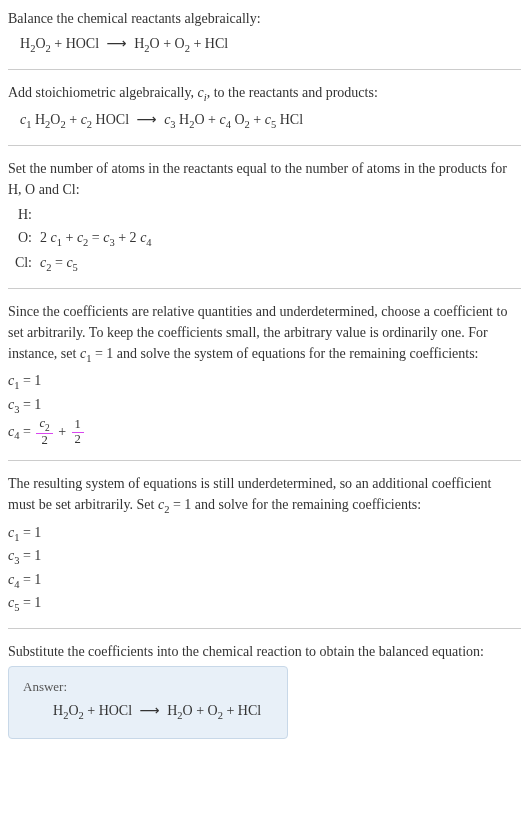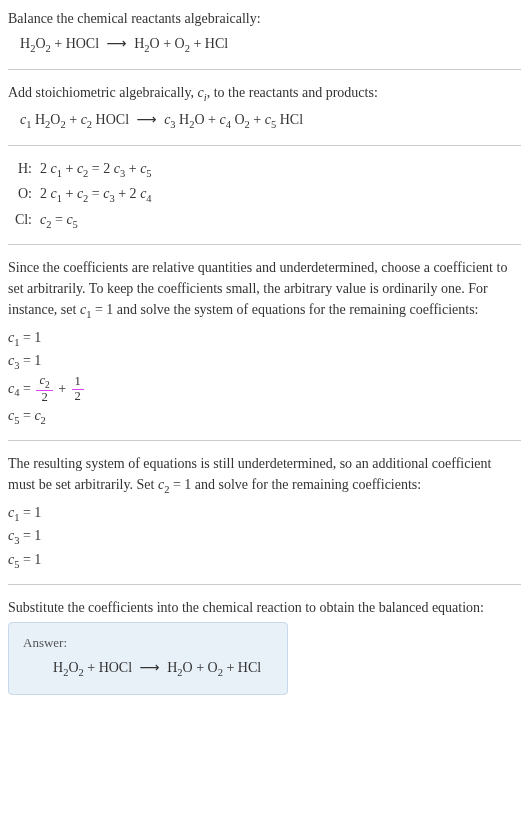--- a/index.html
+++ b/index.html
@@ -103,24 +103,24 @@
     <span>Add stoichiometric algebraically, </span><span class="italic">c<sub>i</sub></span><span>, to the reactants and products:</span>
   </div>
   <div class="equation">
     <span class="italic">c</span><sub>1</sub> H<sub>2</sub>O<sub>2</sub> + <span class="italic">c</span><sub>2</sub> HOCl <span class="arrow">⟶</span> <span class="italic">c</span><sub>3</sub> H<sub>2</sub>O + <span class="italic">c</span><sub>4</sub> O<sub>2</sub> + <span class="italic">c</span><sub>5</sub> HCl
   </div>
 </div>
 
 <hr class="hr-line">
 
 <div class="section">
+  <div>Set the number of atoms in the reactants equal to the number of atoms in the products for H, O and Cl:</div>
   <div class="equation-list">
     <div class="eq-row">
       <span class="eq-label">H:</span>
-      <span>2 <span class="italic">c</span><sub>1</sub> + <span class="italic">c</span><sub>2</sub> = 2 <span class="italic">c</span><sub>3</sub> + <span class="italic">c</span><sub>5</sub></span>
     </div>
     <div class="eq-row">
       <span class="eq-label">O:</span>
       <span>2 <span class="italic">c</span><sub>1</sub> + <span class="italic">c</span><sub>2</sub> = <span class="italic">c</span><sub>3</sub> + 2 <span class="italic">c</span><sub>4</sub></span>
     </div>
     <div class="eq-row">
       <span class="eq-label">Cl:</span>
       <span><span class="italic">c</span><sub>2</sub> = <span class="italic">c</span><sub>5</sub></span>
     </div>
   </div>
@@ -140,33 +140,33 @@
       <span class="frac">
         <span class="num"><span class="italic">c</span><sub>2</sub></span>
         <span class="den">2</span>
       </span>
       +
       <span class="frac">
         <span class="num">1</span>
         <span class="den">2</span>
       </span>
     </div>
-    <div><span class="italic">c</span><sub>5</sub> = <span class="italic">c</span><sub>2</sub></div>
   </div>
 </div>
 
 <hr class="hr-line">
 
 <div class="section">
   <div>
     The resulting system of equations is still underdetermined, so an additional coefficient must be set arbitrarily. Set <span class="italic">c</span><sub>2</sub> = 1 and solve for the remaining coefficients:
   </div>
   <div class="equation-list">
     <div><span class="italic">c</span><sub>1</sub> = 1</div>
     <div><span class="italic">c</span><sub>3</sub> = 1</div>
+    <div><span class="italic">c</span><sub>4</sub> = 1</div>
     <div><span class="italic">c</span><sub>5</sub> = 1</div>
   </div>
 </div>
 
 <hr class="hr-line">
 
 <div class="section">
   <div>Substitute the coefficients into the chemical reaction to obtain the balanced equation:</div>
   <div class="answer-box">
     <div class="answer-label">Answer:</div>

